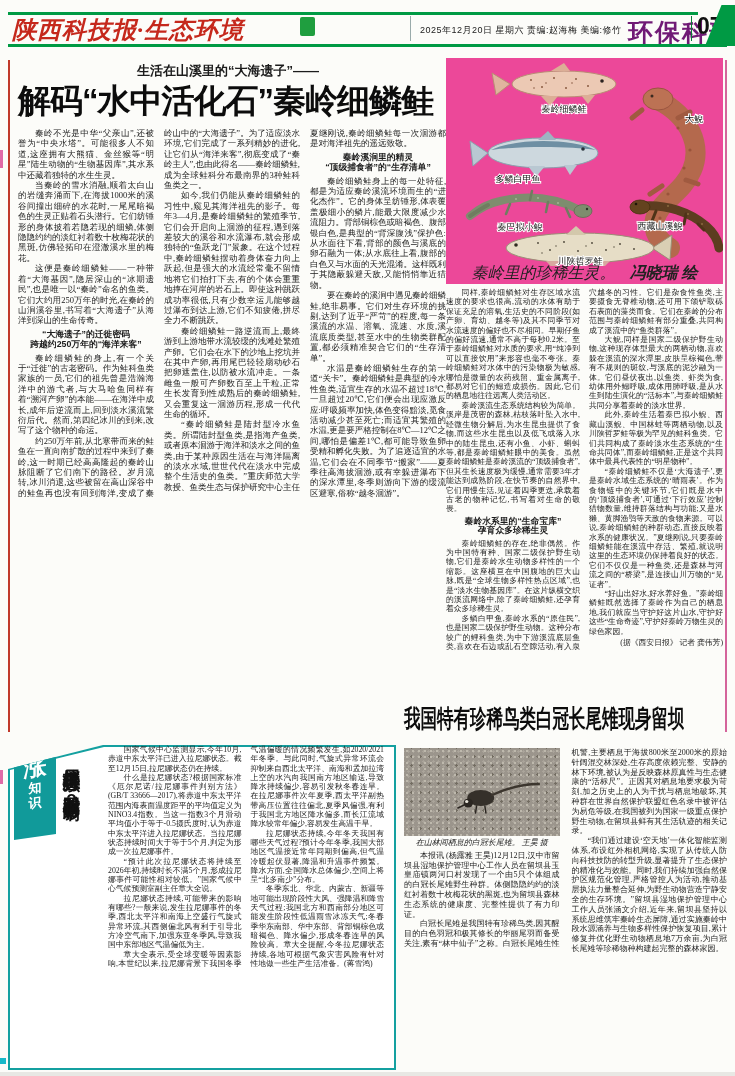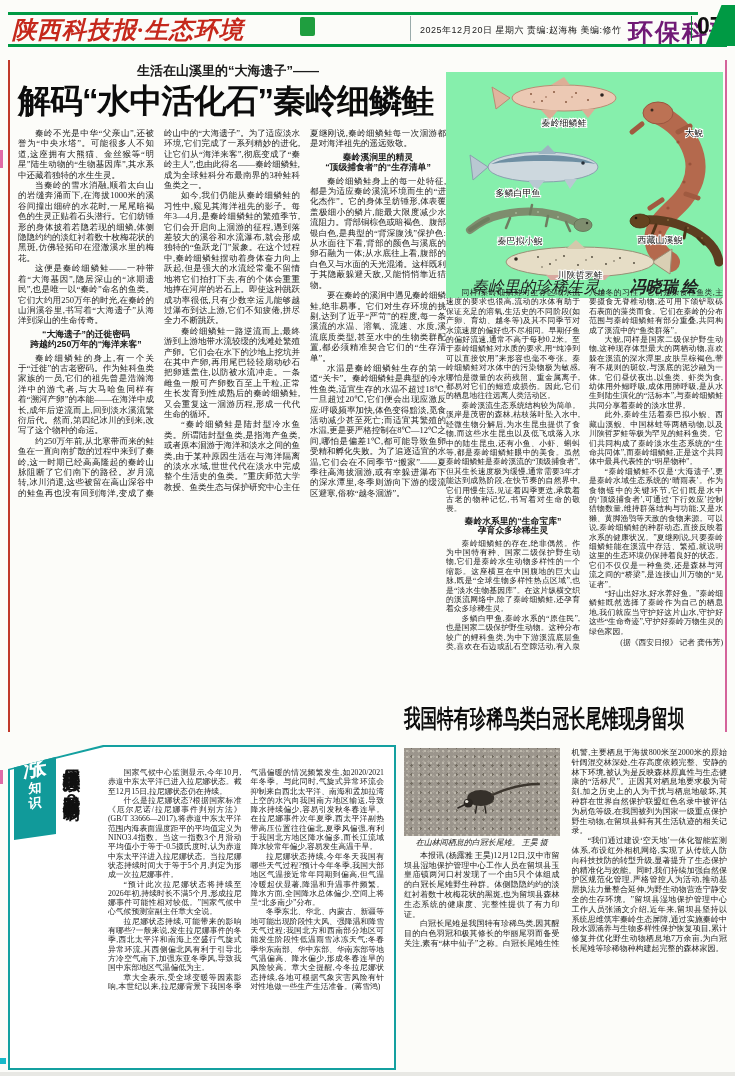--- a/index.html
+++ b/index.html
@@ -30,40 +30,40 @@
              column-count:3;column-gap:10px;font-size:8.5px;line-height:10.4px;
              text-align:justify;overflow:hidden;}
   .body-right{position:absolute;top:232px;right:4px;width:277px;height:446px;
               column-count:2;column-gap:9px;font-size:7.8px;line-height:9.4px;
               text-align:justify;overflow:hidden;}
   .para{margin:0;text-indent:2em;}
   .para.t-h{font-family:"Liberation Sans","DejaVu Sans",sans-serif;font-weight:bold;text-align:center;
             text-indent:0;white-space:pre-line;margin:3px 0;font-size:8.8px;}
   .para.t-credit{text-indent:0;text-align:right;margin-top:2px;}
   
-  .figure{position:absolute;top:16px;right:4px;width:277px;height:226px;background:#86efac;}
+  .figure{position:absolute;top:2px;right:4px;width:277px;height:226px;background:#ec4899;}
   .fig-caption{position:absolute;bottom:0;left:0;width:100%;text-align:center;font-size:16px;
                font-style:italic;color:#222;}
   .fig-caption .credit{margin-left:14px;font-weight:bold;}
   .fish-label{font-size:9px;fill:#111;font-family:"Liberation Sans","DejaVu Sans",sans-serif;
               paint-order:stroke;stroke:#ffffff;stroke-width:2px;}
   
   .weatherbox{position:absolute;left:8px;top:745px;width:388px;height:325px;background:#14a0a0;
               clip-path:polygon(95px 0,100% 0,100% 100%,0 100%,0 24px);}
   .weatherbox .inner{position:absolute;inset:2px;background:#fff;
               clip-path:polygon(94px 0,100% 0,100% 100%,0 100%,0 23px);}
   .badge{position:absolute;left:6px;top:6px;width:42px;height:86px;background:#119a9a;
          transform:skewY(-8deg);color:#fff;text-align:center;
          font-family:"Liberation Sans","DejaVu Sans",sans-serif;}
   .badge .big{font-size:23px;font-weight:900;line-height:26px;display:block;margin-top:3px;}
   .badge .small{font-size:13px;font-weight:bold;line-height:15px;display:block;}
   .vtitle{position:absolute;left:52px;top:10px;height:302px;writing-mode:vertical-rl;
           text-orientation:upright;font-size:17px;font-weight:900;letter-spacing:1px;
           font-family:"Liberation Sans","DejaVu Sans",sans-serif;color:#111;}
-  .wbody{position:absolute;left:100px;top:23px;width:276px;height:306px;
+  .wbody{position:absolute;left:100px;top:0;width:276px;height:306px;
          column-count:2;column-gap:9px;font-size:7.8px;line-height:9.3px;
          text-align:justify;overflow:hidden;}
   .birdart{position:absolute;left:404px;top:702px;width:323px;height:370px;}
   .btitle{font-size:25px;font-weight:900;white-space:nowrap;transform:scaleX(.66);
           transform-origin:left top;width:486px;color:#0c0c0c;}
   .bbody{position:absolute;top:46px;left:0;width:323px;height:322px;column-count:2;column-gap:12px;
          font-size:8px;line-height:9.8px;text-align:justify;overflow:hidden;}
   .photo{width:100%;height:88px;position:relative;margin-bottom:2px;
          background-color:#9b958c;
          background-image:radial-gradient(#beb9ad 1px,transparent 1.4px),
@@ -255,21 +255,21 @@
     </div>
     <div class="vtitle">拉尼娜状态持续,对我国今冬有何影响?</div>
     <div class="wbody">
 
     <p class="para">国家气候中心监测显示,今年10月,赤道中东太平洋已进入拉尼娜状态。截至12月15日,拉尼娜状态仍在持续。</p>
         <p class="para">什么是拉尼娜状态?根据国家标准《厄尔尼诺/拉尼娜事件判别方法》(GB/T 33666—2017),将赤道中东太平洋范围内海表面温度距平的平均值定义为NINO3.4指数。当这一指数3个月滑动平均值小于等于-0.5摄氏度时,认为赤道中东太平洋进入拉尼娜状态。当拉尼娜状态持续时间大于等于5个月,判定为形成一次拉尼娜事件。</p>
         <p class="para">“预计此次拉尼娜状态将持续至2026年初,持续时长不满5个月,形成拉尼娜事件可能性相对较低。”国家气候中心气候预测室副主任章大全说。</p>
         <p class="para">拉尼娜状态持续,可能带来的影响有哪些?一般来说,发生拉尼娜事件的冬季,西北太平洋和南海上空盛行气旋式异常环流,其西侧偏北风有利于引导北方冷空气南下,加强东亚冬季风,导致我国中东部地区气温偏低为主。</p>
         <p class="para">章大全表示,受全球变暖等因素影响,本世纪以来,拉尼娜背景下我国冬季气温偏暖的情况频繁发生,如2020/2021年冬季。与此同时,气旋式异常环流会抑制来自西北太平洋、南海和孟加拉湾上空的水汽向我国南方地区输送,导致降水持续偏少,容易引发秋冬春连旱。在拉尼娜事件次年夏季,西太平洋副热带高压位置往往偏北,夏季风偏强,有利于我国北方地区降水偏多,而长江流域降水较常年偏少,容易发生高温干旱。</p>
         <p class="para">拉尼娜状态持续,今年冬天我国有哪些天气过程?预计今年冬季,我国大部地区气温接近常年同期到偏高,但气温冷暖起伏显著,降温和升温事件频繁。降水方面,全国降水总体偏少,空间上将呈“北多南少”分布。</p>
-        <p class="para">冬季东北、华北、内蒙古、新疆等地可能出现阶段性大风、强降温和降雪天气过程;我国北方和西南部分地区可能发生阶段性低温雨雪冰冻天气;冬春季华东南部、华中东部、华南东部等地气温偏高、降水偏少,形成冬春连旱的风险较高。章大全提醒,今冬拉尼娜状态持续,各地可根据气象灾害风险有针对性地做一些生产生活准备。(蒋雪鸿)</p>
+        <p class="para">冬季东北、华北、内蒙古、新疆等地可能出现阶段性大风、强降温和降雪天气过程;我国北方和西南部分地区可能发生阶段性低温雨雪冰冻天气;冬春季华东南部、华中东部、背部铜棕色或暗褐色、降水偏少,形成冬春连旱的风险较高。章大全提醒,今冬拉尼娜状态持续,各地可根据气象灾害风险有针对性地做一些生产生活准备。(蒋雪鸿)</p>
       </div>
   </div>
 
   <div class="birdart">
     <div class="btitle sans">我国特有珍稀鸟类白冠长尾雉现身留坝</div>
     <div class="bbody">
       <div class="photo">
         <svg width="100%" height="100%" viewBox="0 0 150 88" preserveAspectRatio="none">
           <ellipse cx="74" cy="50" rx="13" ry="8" fill="#35302a"></ellipse>
           <path d="M85,47 C100,40 116,36 130,36" stroke="#3c362e" stroke-width="2.4" fill="none" stroke-linecap="round"></path>

